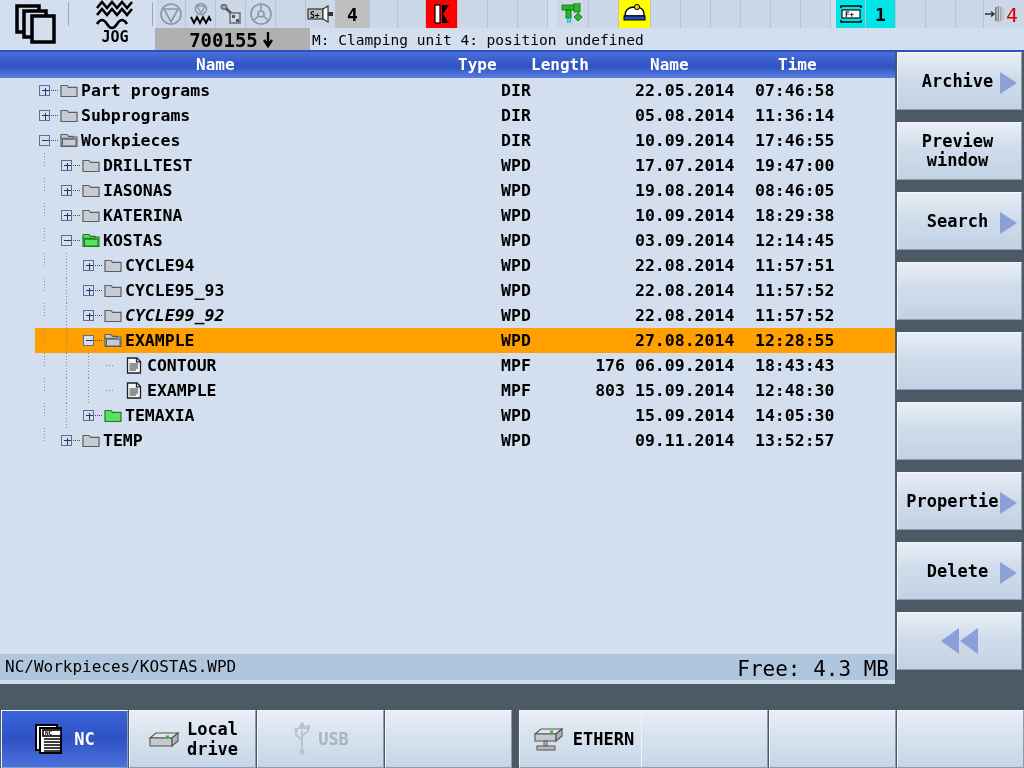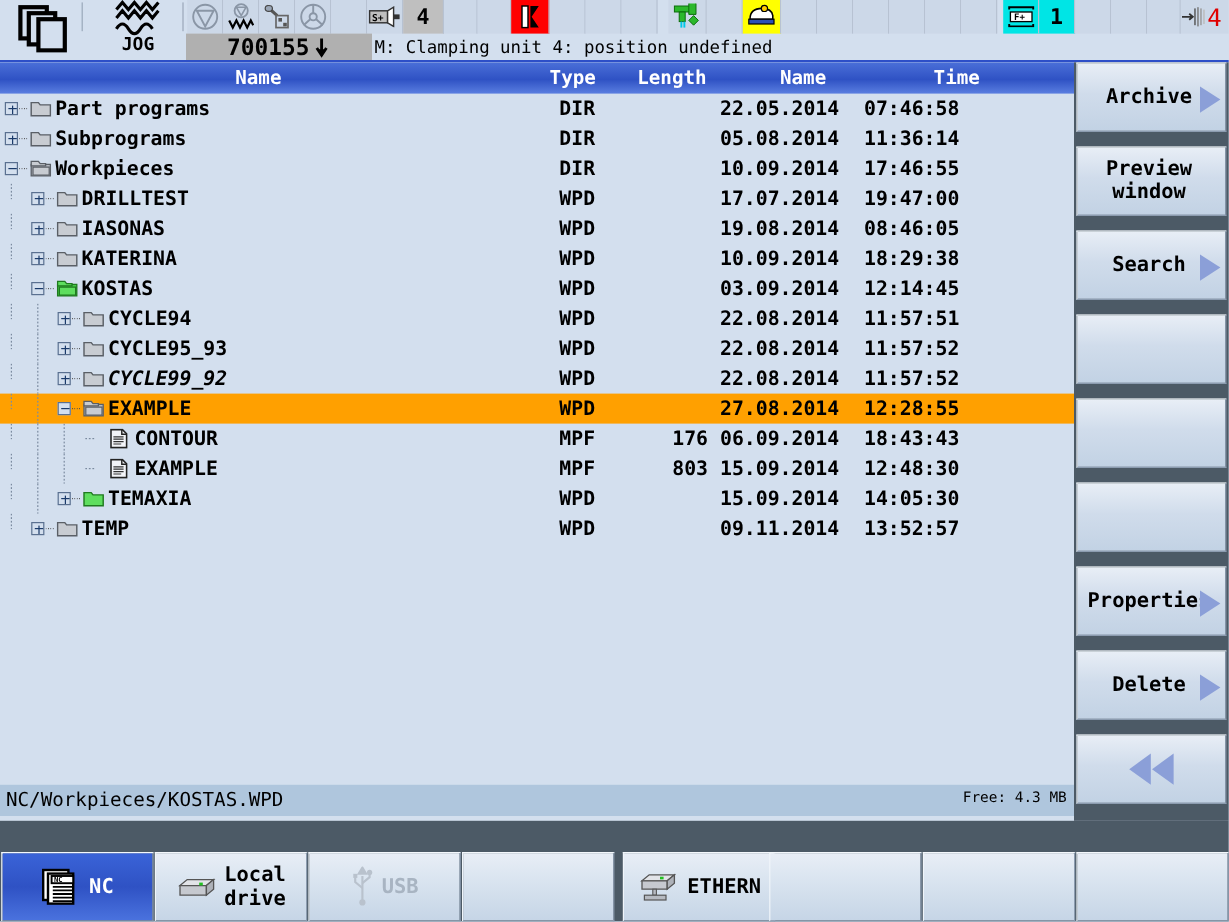--- a/index.html
+++ b/index.html
@@ -35,21 +35,21 @@
   .blue-rule { position:absolute; left:0; top:50px; width:1024px; height:2px; background:#2d4fc8; }
 
   
   .panel { position:absolute; left:0; top:52px; width:895px; height:628px; background:#d3dfee; }
   .colhdr { position:absolute; left:0; top:0; width:895px; height:26px;
             background:linear-gradient(#4a6fd8,#2f52c4 55%,#5a7ee0); }
   .colhdr-in { position:relative; width:895px; height:26px; }
   .ch { position:absolute; top:3px; color:#fff; font-family:"DejaVu Sans Mono", monospace;
         font-size:16px; font-weight:bold; }
 
-  .rows { position:absolute; left:0; top:26px; width:895px; height:576px; }
+  .rows { position:absolute; left:0; top:26px; width:895px; height:576px;padding-left:35px; }
   .row { position:relative; height:25px; width:895px; }
   .row.sel { background:#ffa000; }
   .cell { position:absolute; font-family:"DejaVu Sans Mono", monospace; font-size:16.5px;
           font-weight:bold; color:#000; top:3px; white-space:nowrap; }
   .c-type  { left:452px; width:58px; text-align:center; }
   .c-len   { left:520px; width:70px; text-align:right; }
   .c-date  { left:600px; width:110px; text-align:left; }
   .c-time  { left:720px; width:110px; text-align:left; }
 
   
@@ -71,21 +71,21 @@
 
   .fico { position:absolute; top:5px; width:18px; height:15px; }
   .nm { position:absolute; top:3px; font-family:"DejaVu Sans Mono", monospace;
         font-size:16.5px; font-weight:bold; color:#000; white-space:nowrap; }
 
   
   .statusbar { position:absolute; left:0; top:602px; width:895px; height:26px; background:#afc6dd; }
   .sb-path { position:absolute; left:5px; top:3px; font-family:"DejaVu Sans Mono", monospace;
              font-size:16px; color:#000; }
   .sb-free { position:absolute; right:6px; top:3px; font-family:"DejaVu Sans Mono", monospace;
-             font-size:12px; color:#000; }
+             font-size:21px; color:#000; }
 
   .panel-shadow { position:absolute; left:0; top:680px; width:895px; height:4px; background:#4c5a66; }
 
   
   .vsk-area { position:absolute; left:895px; top:52px; width:129px; height:632px; background:#4c5a66; }
   .vsk { position:absolute; left:2px; width:125px; height:58px;
          background:linear-gradient(#e8eef6 0%,#d0dceb 45%,#c2d2e4 100%);
          border-top:1px solid #f4f8fc; border-left:1px solid #f0f5fa;
          border-right:1px solid #8c9cb0; border-bottom:1px solid #8c9cb0;
          display:flex; align-items:center; justify-content:center; }

